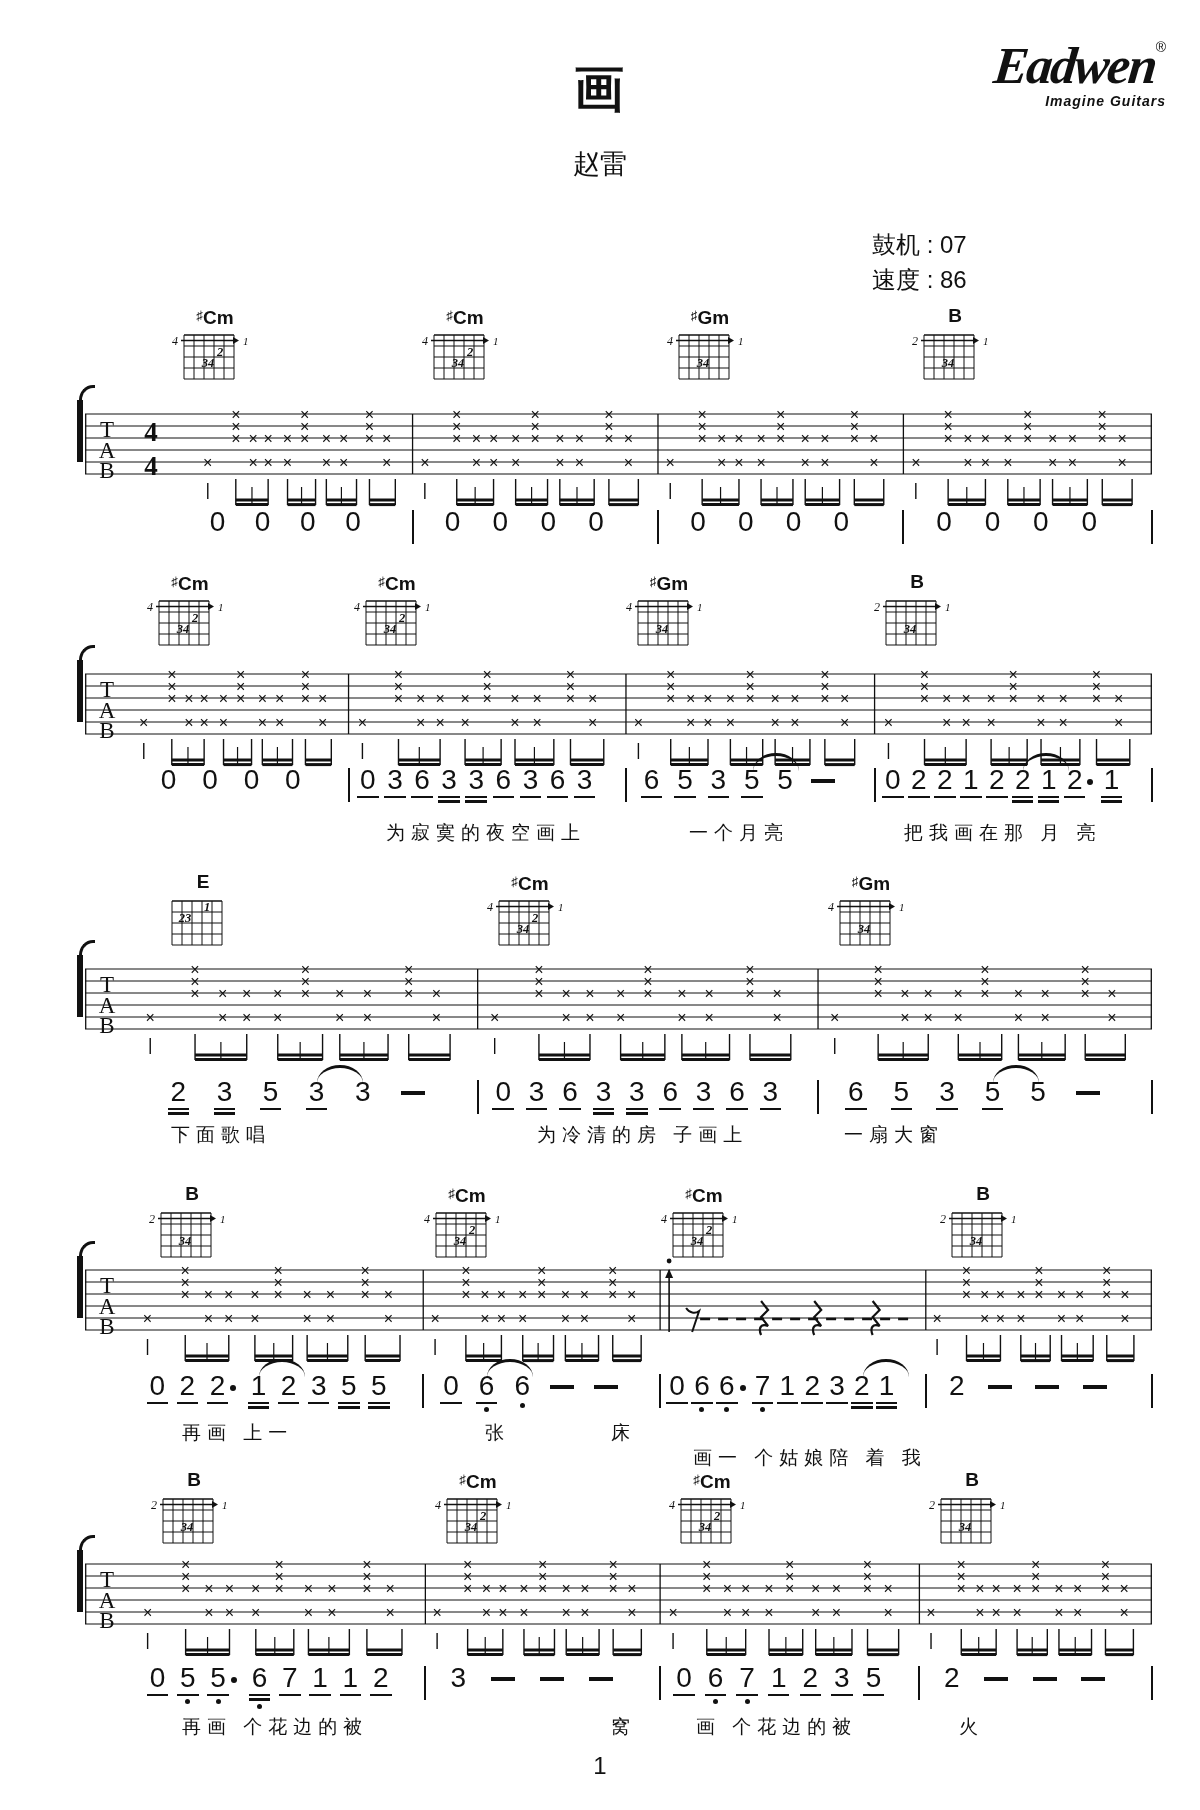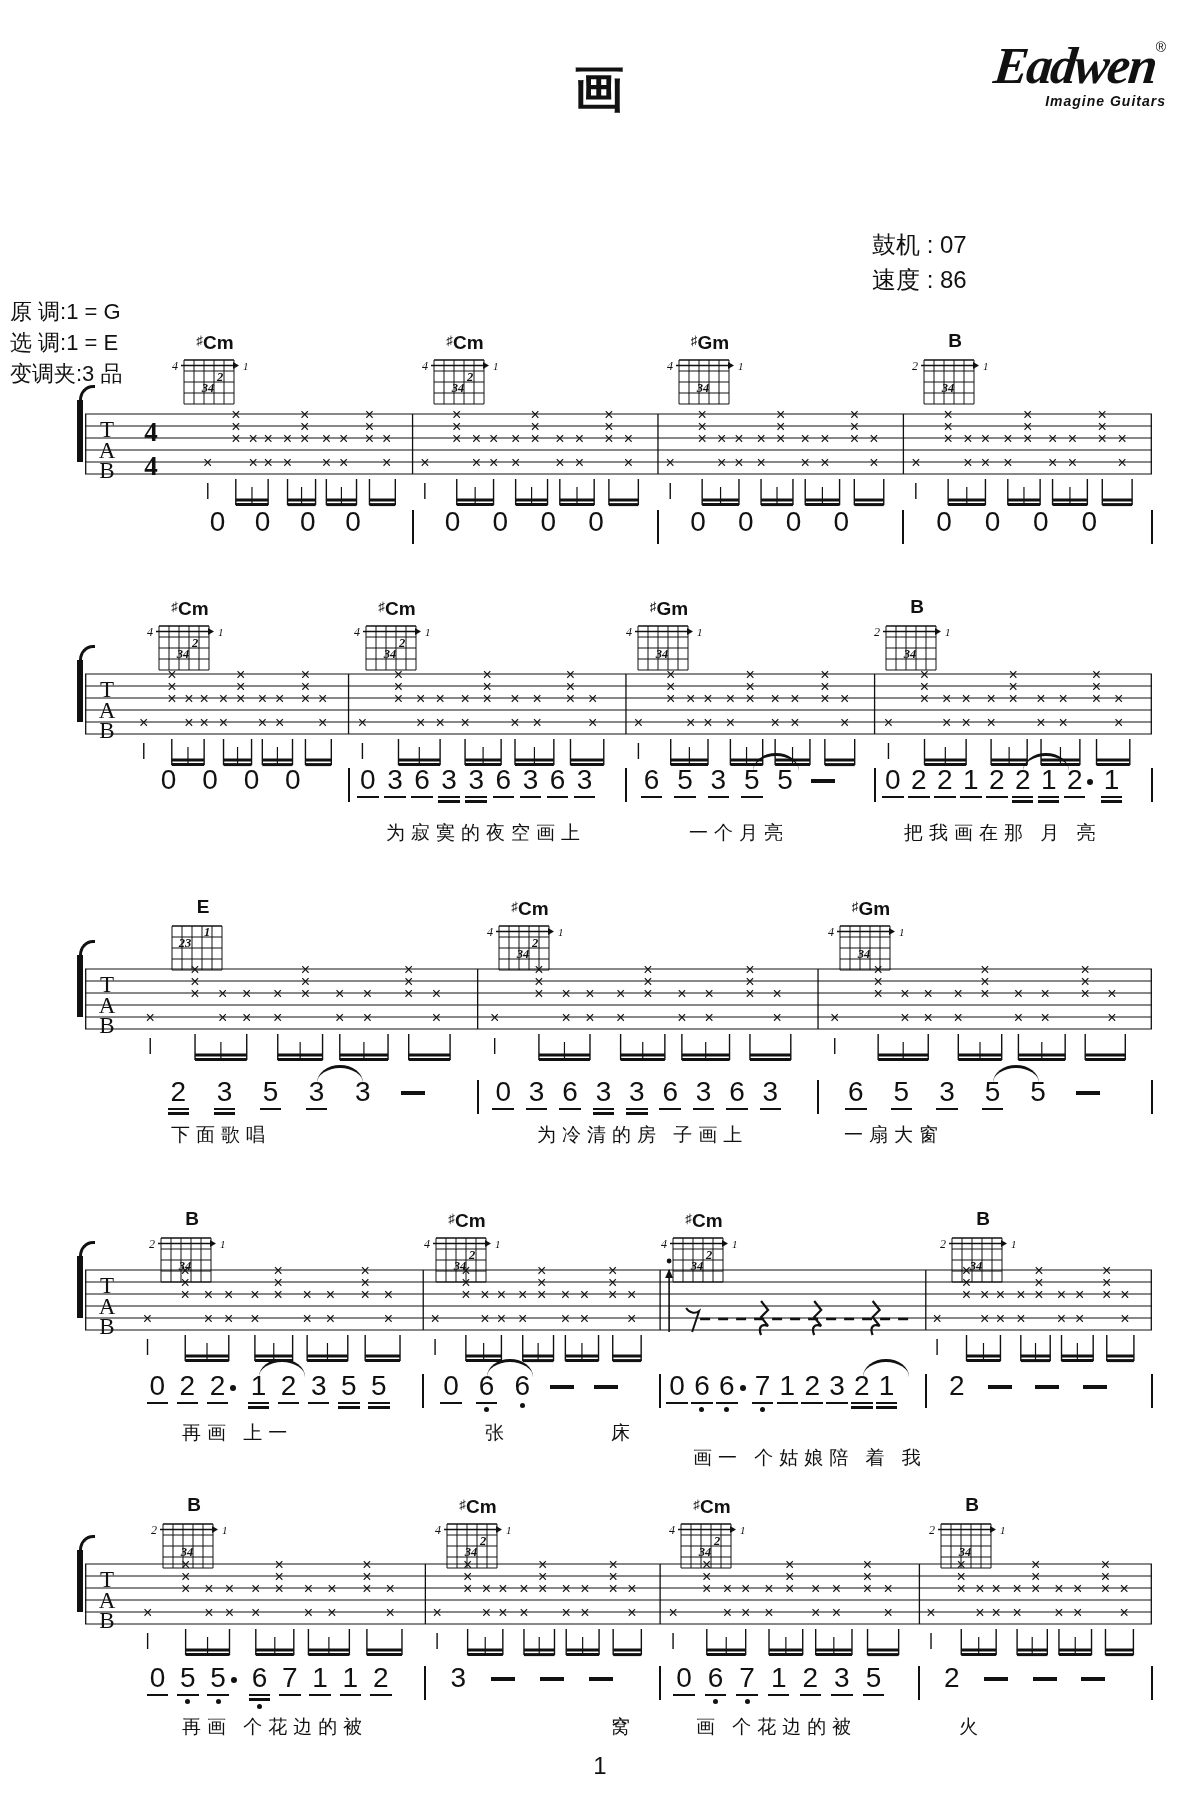--- a/index.html
+++ b/index.html
@@ -17,21 +17,21 @@
   #hdr-meta{top:228px;left:872px;font-size:24px;line-height:1.45;}
   #key-info{top:296px;left:10px;font-size:22px;line-height:1.42;}
   #page-num{left:0;right:0;top:1752px;text-align:center;font-size:24px;}
   
   .bracket{width:6px;background:#111;left:77px;}
   .bracket::before{content:"";position:absolute;top:-15px;left:2px;width:13px;height:15px;
                    border-left:3px solid #111;border-top:3px solid #111;border-top-left-radius:14px 15px;}
   
   .staffwrap{left:85px;width:1067px;height:112px;}
   
-  .chord{position:absolute;width:96px;text-align:center;margin-top:25px;}
+  .chord{position:absolute;width:96px;text-align:center;}
   .cname{font-size:19px;font-weight:bold;height:20px;line-height:20px;}
   .cname .sh{font-size:13px;vertical-align:4px;font-weight:normal;}
   
   .notesrow{left:85px;width:1067px;height:50px;}
   .ncell{position:absolute;top:0;height:50px;display:flex;justify-content:space-evenly;
          align-items:flex-start;padding-right:22px;box-sizing:border-box;}
   .nbar{position:absolute;top:2px;width:2px;height:34px;background:#111;}
   .note{position:relative;display:inline-flex;flex-direction:row;align-items:flex-start;}
   .stack{display:inline-flex;flex-direction:column;align-items:center;}
   .digit{font-size:28px;line-height:28px;font-family:"Liberation Sans","DejaVu Sans",sans-serif;}
@@ -43,36 +43,32 @@
                    border-top:3px solid #111;border-radius:50% 50% 0 0/100% 100% 0 0;}
   
   .lyricsrow{left:0;width:1200px;height:30px;}
   .lyr{position:absolute;top:0;font-size:19px;letter-spacing:6px;white-space:pre;}
 </style>
 </head>
 <body>
 
 <div id="canvas">
   <div id="page-title" class="abs">画</div>
+  <div id="artist" class="abs">赵雷</div>
 
   <div id="logo" class="abs">
     <div><span class="brand">Eadwen</span><sup>®</sup></div>
     <div class="tagline">Imagine Guitars</div>
   </div>
 
   <div id="hdr-meta" class="abs">
     <div>鼓机 : 07</div>
     <div>速度 : 86</div>
   </div>
 
-  <div id="key-info" class="abs">
-    <div>原    调:1 = G</div>
-    <div>选    调:1 = E</div>
-    <div>变调夹:3   品</div>
-  </div>
 
   <div id="score">
       <div class="abs bracket" style="top: 400px; height: 62px;"></div>
       <div class="abs staffwrap" style="top: 398px;"><svg width="1067" height="112" viewBox="0 -14 1067 112">
           <line x1="0" y1="2" x2="1067" y2="2" stroke="#111111" stroke-width="1"></line>
           <line x1="0" y1="14" x2="1067" y2="14" stroke="#111111" stroke-width="1"></line>
           <line x1="0" y1="26" x2="1067" y2="26" stroke="#111111" stroke-width="1"></line>
           <line x1="0" y1="38" x2="1067" y2="38" stroke="#111111" stroke-width="1"></line>
           <line x1="0" y1="50" x2="1067" y2="50" stroke="#111111" stroke-width="1"></line>
           <line x1="0" y1="62" x2="1067" y2="62" stroke="#111111" stroke-width="1"></line>

